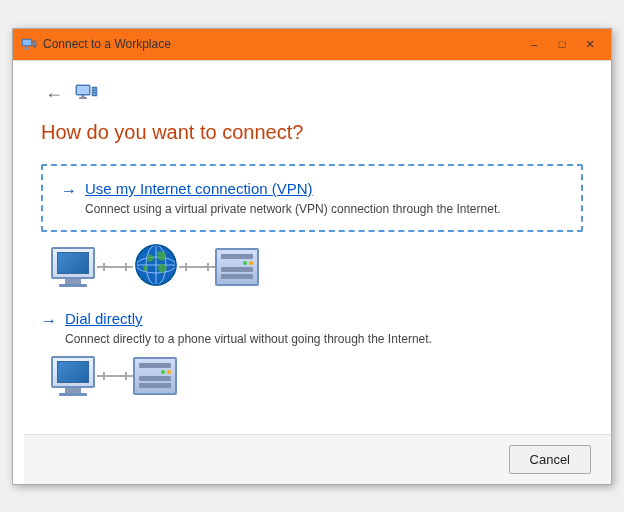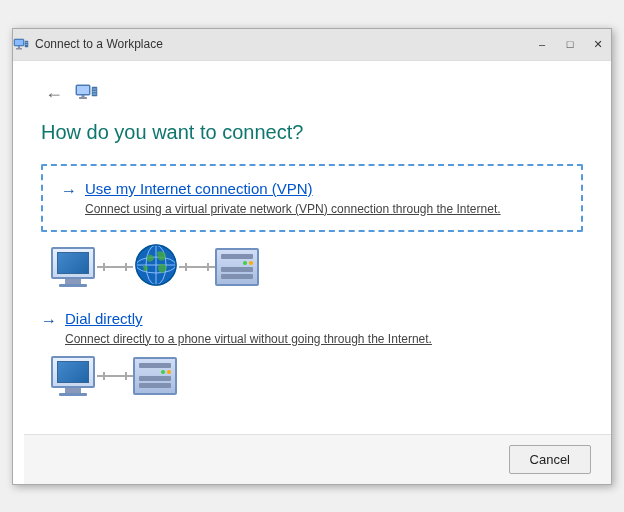--- a/index.html
+++ b/index.html
@@ -15,27 +15,27 @@
     }
     .window {
       width: 600px;
       background: #ffffff;
       border: 1px solid #aaa;
       box-shadow: 2px 2px 8px rgba(0,0,0,0.3);
       display: flex;
       flex-direction: column;
     }
     .title-bar {
-      background: #e5e5e5;
+      background: #f97316;
       border-bottom: 1px solid #ddd;
       height: 32px;
       display: flex;
       align-items: center;
       justify-content: space-between;
-      padding: 0 0;
+      padding: 0 8px;
       user-select: none;
     }
     .title-bar-left {
       display: flex;
       align-items: center;
       gap: 6px;
     }
     .title-bar-title {
       font-size: 12px;
       color: #333;
@@ -70,21 +70,21 @@
     .back-btn {
       background: none;
       border: none;
       cursor: pointer;
       font-size: 18px;
       color: #666;
       padding: 0 4px;
     }
     .page-heading {
       font-size: 20px;
-      color: #0f766e;
+      color: #c2410c;
       font-weight: 400;
       margin-bottom: 20px;
     }
     .option-card {
       border: 2px dashed #5599dd;
       border-radius: 2px;
       padding: 14px 18px;
       margin-bottom: 10px;
       cursor: pointer;
     }
@@ -101,21 +101,20 @@
     .option-title {
       font-size: 15px;
       color: #0055cc;
       text-decoration: underline;
       cursor: pointer;
     }
     .option-desc {
       font-size: 12px;
       color: #444;
       margin-left: 24px;
-      text-decoration: underline;
     }
     .illustration {
       display: flex;
       align-items: center;
       gap: 0;
       margin: 10px 0 18px 10px;
     }
 
     
     .monitor-body {

